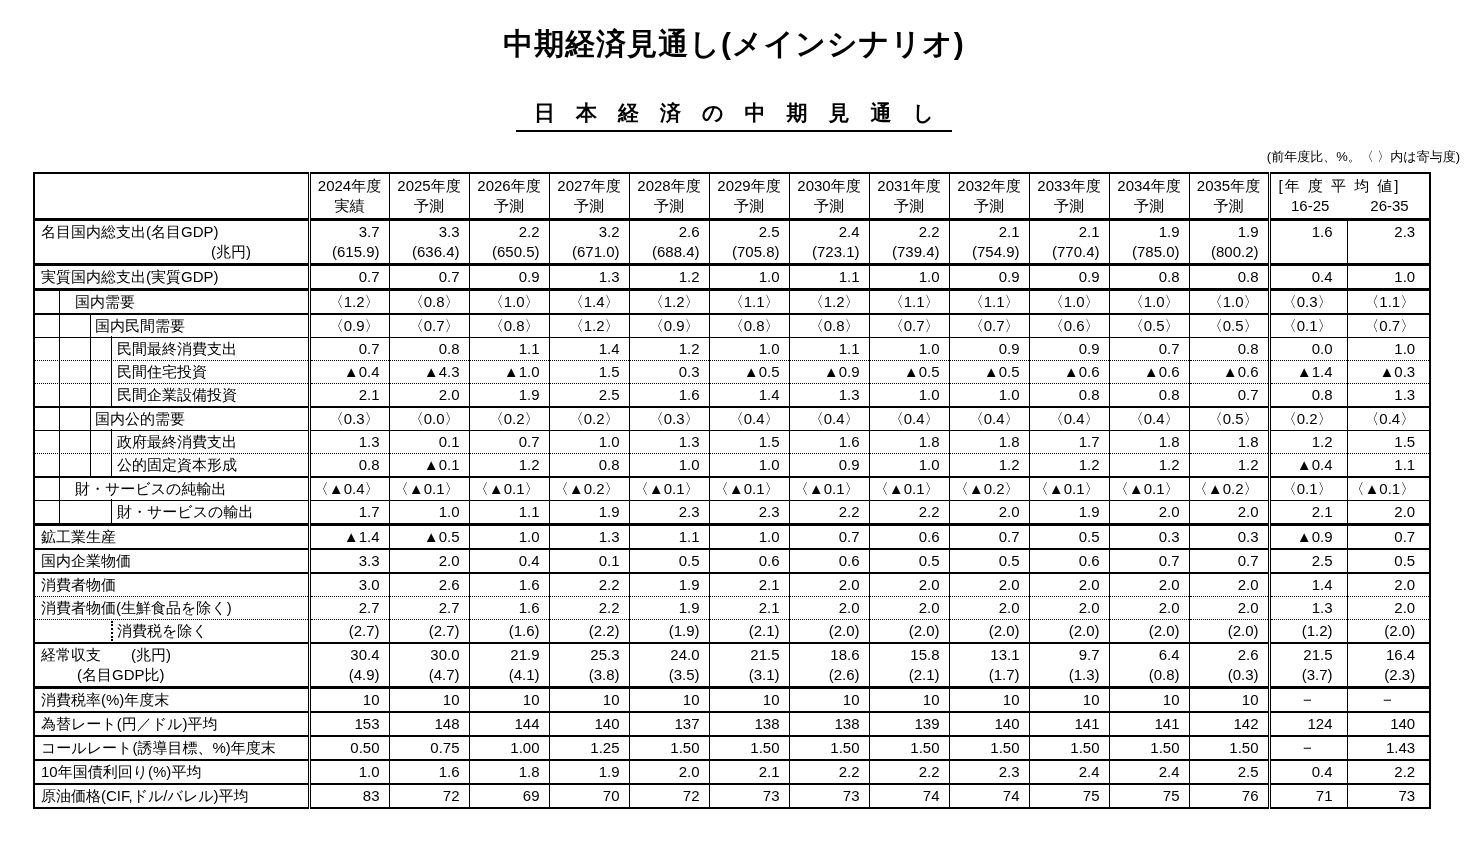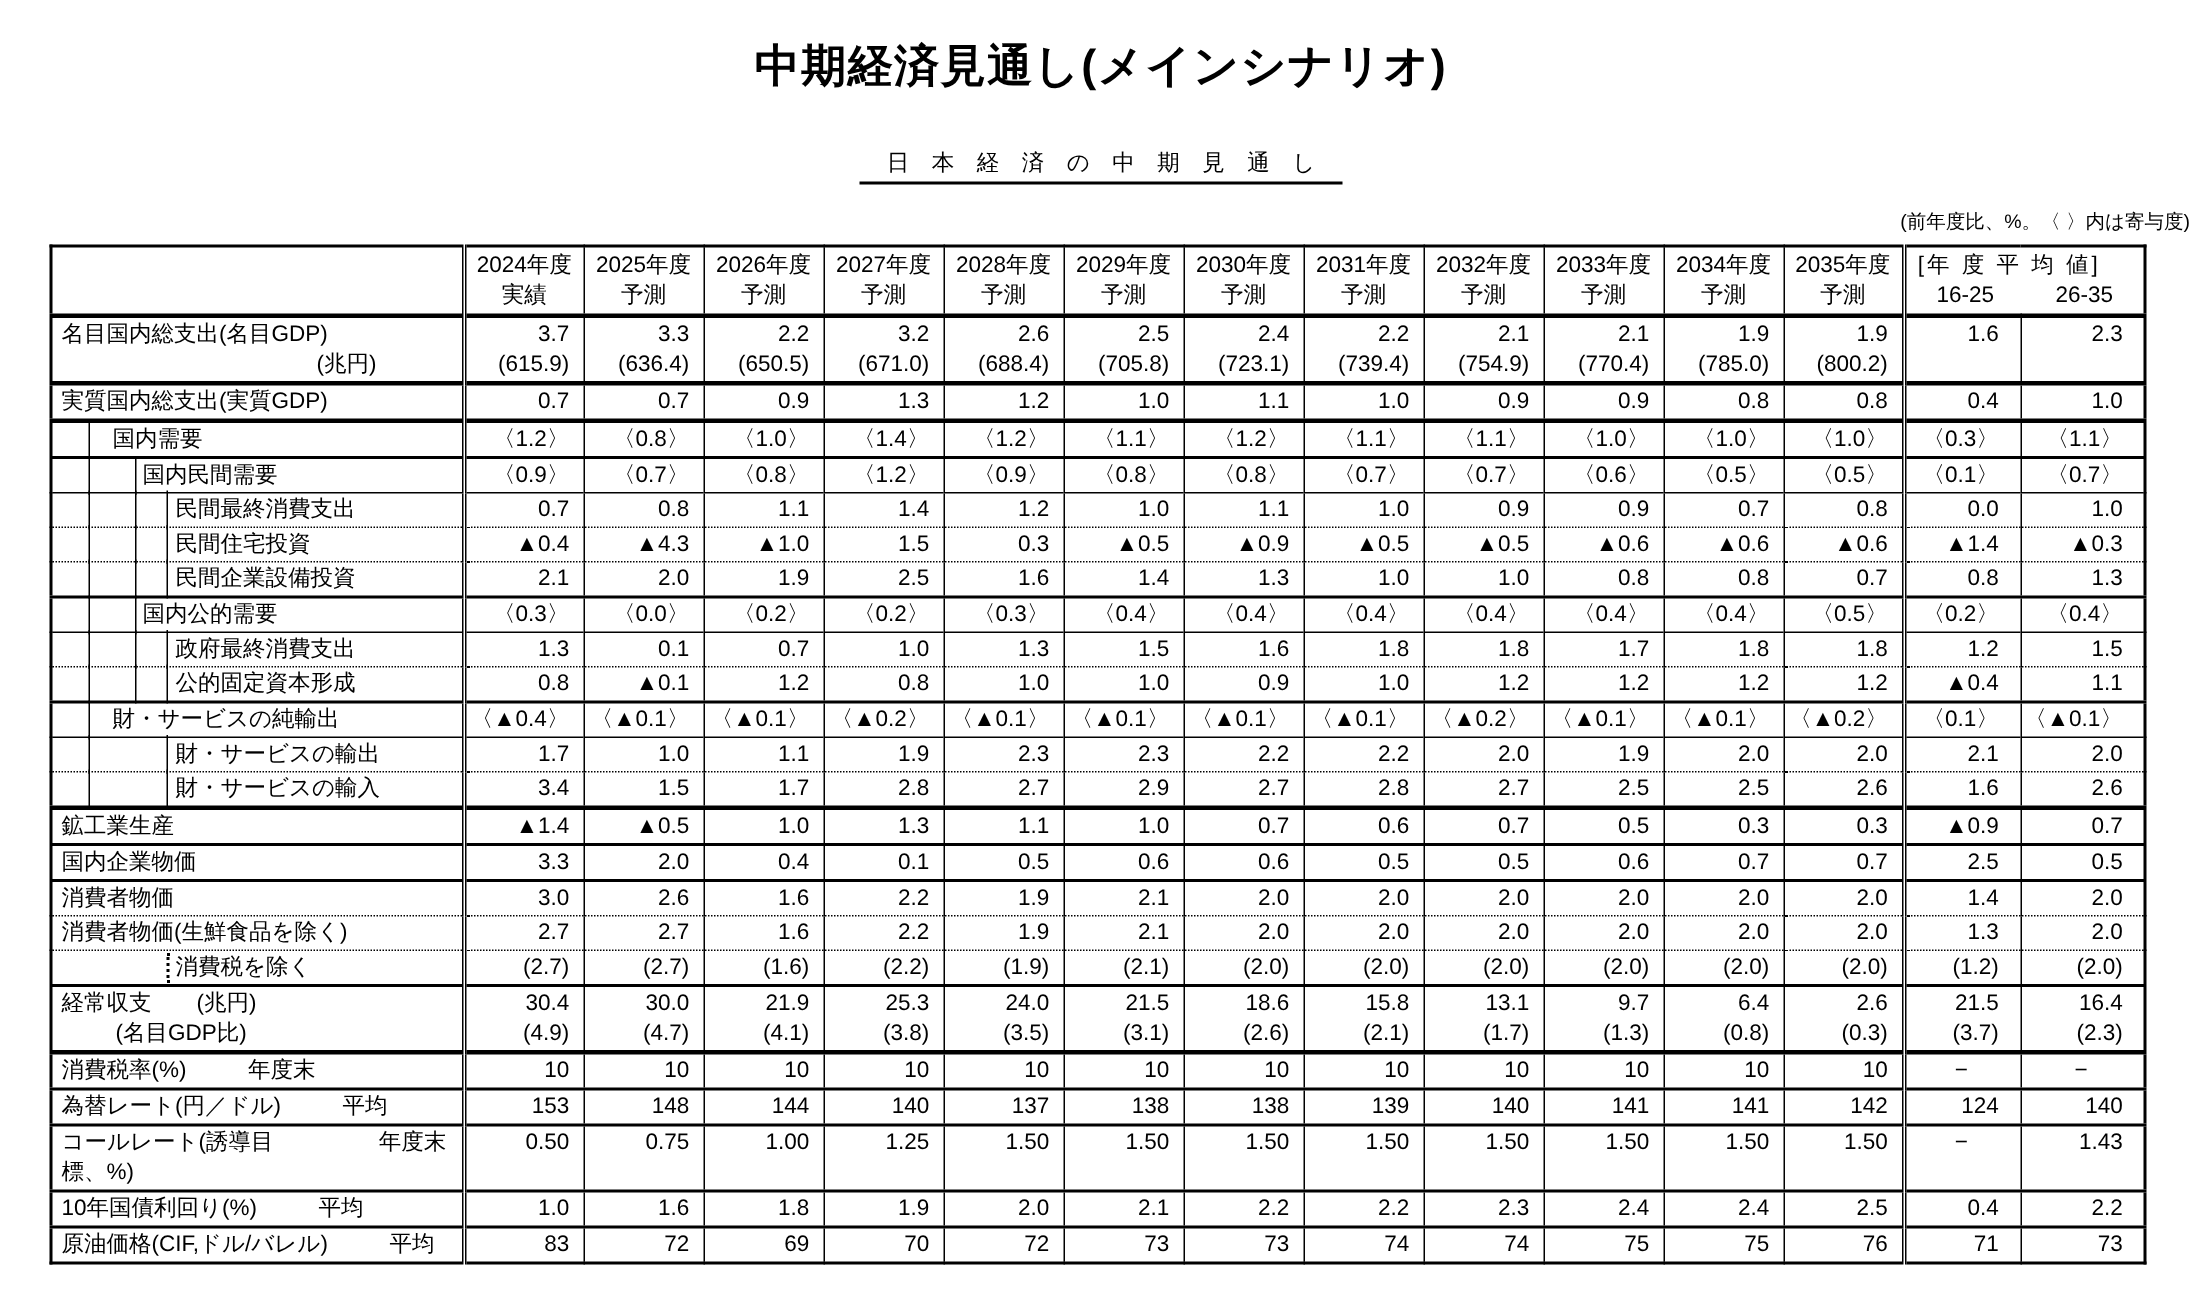--- a/index.html
+++ b/index.html
@@ -2,21 +2,21 @@
 <html><head>
 <meta charset="utf-8">
 <style>
   html,body{margin:0;padding:0;background:#fff;}
   body{width:1468px;height:863px;overflow:hidden;color:#000;
        font-family:"Liberation Sans","DejaVu Sans",sans-serif;}
   .page{position:relative;width:1468px;height:750px;}
 
   .title{padding-top:24px;text-align:center;font-size:30px;font-weight:bold;letter-spacing:1px;}
   .subtitle-wrap{margin-top:34px;text-align:center;}
-  .subtitle{display:inline-block;font-size:15px;padding:0 18px 3px;border-bottom:2px solid #000;}
+  .subtitle{display:inline-block;font-size:21px;padding:0 18px 3px;border-bottom:2px solid #000;font-weight:bold;}
   .note{margin-top:16px;text-align:right;font-size:13px;padding-right:8px;}
 
   table{border-collapse:collapse;table-layout:fixed;margin:6px 0 0 33px;border:2px solid #000;}
   th,td{font-size:15px;line-height:20px;vertical-align:top;font-weight:normal;}
   td,th{border-left:1px solid #000;}
   .label-head,.label-cell{border-left:none;}
   .dbl-left{border-left:3px double #000 !important;}
 
   thead th{border-bottom:3px solid #000;text-align:center;padding:2px 0;margin-top:42px;}
   .avg-title{text-align:left;padding-left:8px;letter-spacing:2px;}
@@ -27,21 +27,21 @@
   td.val.avg{padding-right:14px;}
   td.val.dash{text-align:center;padding-right:4px;}
 
   .label-cell{position:relative;padding:1px 2px 1px 6px;}
   .lvl-1{padding-left:40px;}
   .lvl-2{padding-left:60px;}
   .lvl-3{padding-left:82px;}
   .guide{position:absolute;top:-2px;bottom:-2px;width:0;border-left:1px solid #000;}
   .guide.dotted{border-left:2px dotted #000;top:1px;bottom:1px;}
   .lbl-row{display:flex;justify-content:flex-start;}
-  .sublabel{flex-shrink:0;padding-right:8px;margin-left:41px;}
+  .sublabel{flex-shrink:0;padding-right:8px;}
   tr[data-name="row-gdp_nominal"] .label2{padding-left:170px;}
   tr[data-name="row-current_account"] .label2{padding-left:36px;}
 
   tr.sep-major  td{border-top:3px solid #000;}
   tr.sep-section td{border-top:2px solid #000;}
   tr.sep-item   td{border-top:1px solid #000;}
   tr.sep-dotted td{border-top:1px dotted #000;}
 </style>
 </head>
 <body>
@@ -443,43 +443,20 @@
           <td class="val" data-name="value-cell">2.3</td>
           <td class="val" data-name="value-cell">2.2</td>
           <td class="val" data-name="value-cell">2.2</td>
           <td class="val" data-name="value-cell">2.0</td>
           <td class="val" data-name="value-cell">1.9</td>
           <td class="val" data-name="value-cell">2.0</td>
           <td class="val" data-name="value-cell">2.0</td>
           <td class="val avg dbl-left" data-name="average-value-cell">2.1</td>
           <td class="val avg" data-name="average-value-cell">2.0</td>
         </tr>
-        <tr class="sep-dotted" data-name="row-imports">
-          <td class="label-cell lvl-3" data-name="row-label-cell">
-            <i class="guide" data-name="hierarchy-guide" style="left: 24px;"></i>
-            <i class="guide" data-name="hierarchy-guide" style="left: 76px;"></i>
-            <div class="lbl-row" data-name="row-label-line">
-              <span class="lbl-text" data-name="row-label">財・サービスの輸入</span>
-            </div>
-          </td>
-          <td class="val dbl-left" data-name="value-cell">3.4</td>
-          <td class="val" data-name="value-cell">1.5</td>
-          <td class="val" data-name="value-cell">1.7</td>
-          <td class="val" data-name="value-cell">2.8</td>
-          <td class="val" data-name="value-cell">2.7</td>
-          <td class="val" data-name="value-cell">2.9</td>
-          <td class="val" data-name="value-cell">2.7</td>
-          <td class="val" data-name="value-cell">2.8</td>
-          <td class="val" data-name="value-cell">2.7</td>
-          <td class="val" data-name="value-cell">2.5</td>
-          <td class="val" data-name="value-cell">2.5</td>
-          <td class="val" data-name="value-cell">2.6</td>
-          <td class="val avg dbl-left" data-name="average-value-cell">1.6</td>
-          <td class="val avg" data-name="average-value-cell">2.6</td>
-        </tr>
         <tr class="sep-major" data-name="row-industrial_production">
           <td class="label-cell lvl-0" data-name="row-label-cell">
             <div class="lbl-row" data-name="row-label-line">
               <span class="lbl-text" data-name="row-label">鉱工業生産</span>
             </div>
           </td>
           <td class="val dbl-left" data-name="value-cell">▲1.4</td>
           <td class="val" data-name="value-cell">▲0.5</td>
           <td class="val" data-name="value-cell">1.0</td>
           <td class="val" data-name="value-cell">1.3</td>

